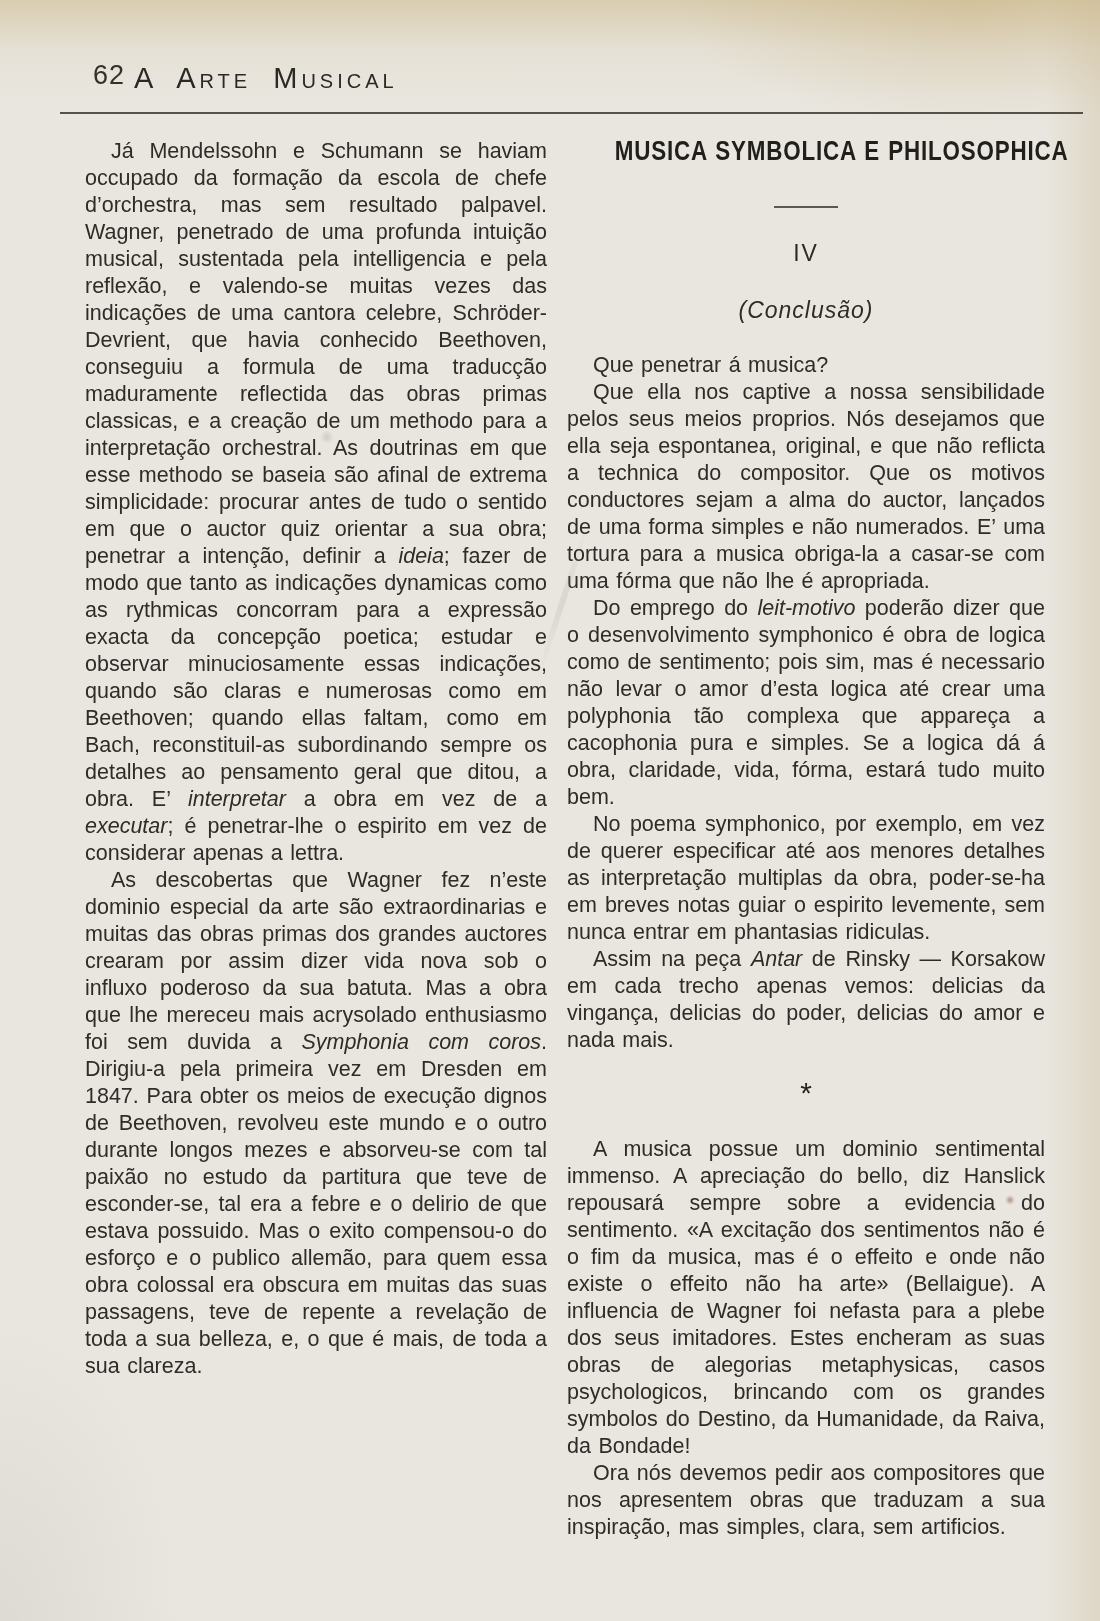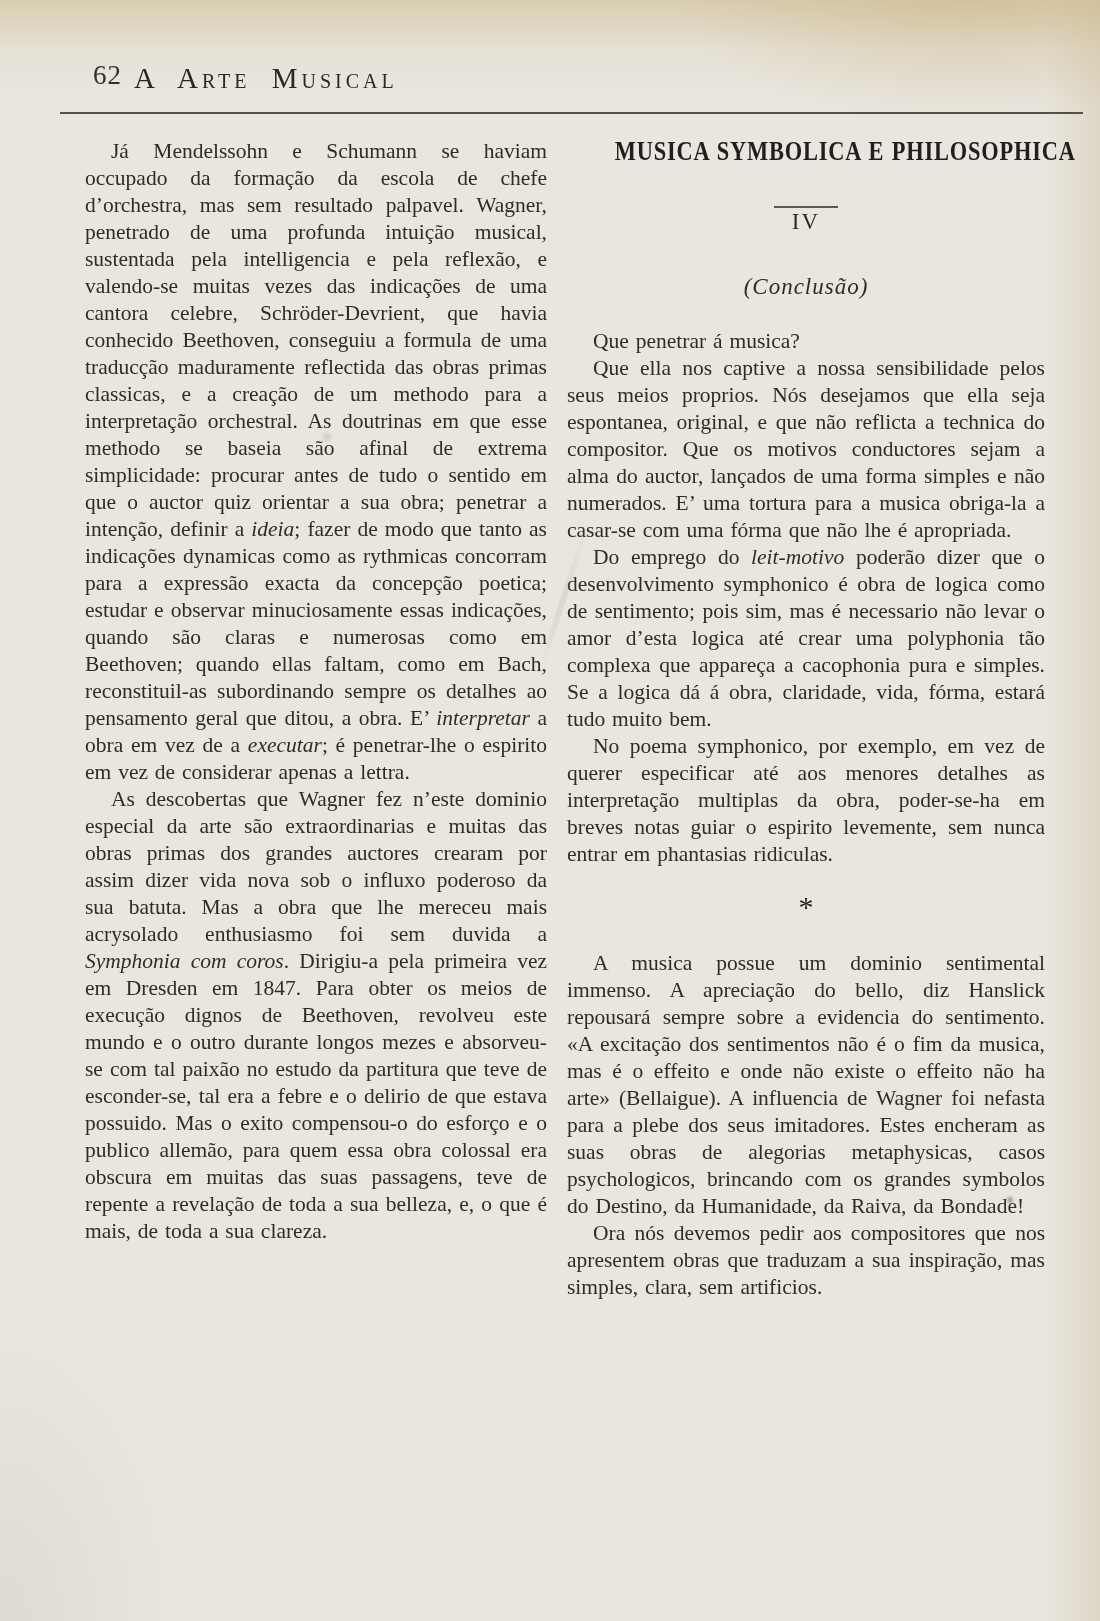--- a/index.html
+++ b/index.html
@@ -3,21 +3,21 @@
 <meta charset="utf-8">
 <style>
   html,body { margin:0; padding:0; background:#b0aca2; }
   .page {
     position: relative;
     width: 1100px;
     height: 1621px;
     margin: 0 auto;
     overflow: hidden;
     color: #2e2c28;
-    font-family: Liberation Serif, serif;
+    font-family: Liberation Sans, sans-serif;
     background:
       radial-gradient(ellipse 420px 180px at 88% 0%, rgba(199,174,120,0.38), rgba(199,174,120,0) 70%),
       linear-gradient(180deg, rgba(204,184,138,0.55) 0%, rgba(204,184,138,0.12) 3%, rgba(204,184,138,0) 6%),
       linear-gradient(270deg, rgba(190,170,125,0.25) 0%, rgba(190,170,125,0) 5%),
       radial-gradient(ellipse 300px 500px at 0% 100%, rgba(120,118,110,0.10), rgba(120,118,110,0) 60%),
       #e9e6df;
   }
   .page-number {
     position: absolute; left: 93px; top: 60px;
     font-size: 27px; letter-spacing: 1px; color: #33312c;
@@ -58,25 +58,25 @@
     transform-origin: 50% 50%;
     white-space: nowrap;
     text-indent: 0;
   }
   .title-rule {
     width: 64px; margin: 40px auto 0;
     border-top: 2px solid rgba(55,52,45,0.8);
   }
   .section-number {
     text-align: center; font-size: 23px; letter-spacing: 2px;
-    text-indent: 0; color: #2b2a26;
+    margin-top: 32px; text-indent: 0; color: #2b2a26;
   }
   .subtitle {
     text-align: center; font-style: italic; font-size: 23px;
-    margin-top: 38px; text-indent: 0; letter-spacing: 1px;
+    margin-top: 30px; text-indent: 0; letter-spacing: 1px;
   }
   .body-start { margin-top: 28px; }
   .star-divider {
     text-align: center; font-size: 30px; line-height: 26px;
     margin: 26px 0 30px; text-indent: 0; color: #26251f;
     letter-spacing: 0;
   }
   
   .blemish { position: absolute; border-radius: 50%; pointer-events: none; }
   .b1 { left: 320px; top: 430px; width: 14px; height: 14px; background: radial-gradient(circle, rgba(130,125,115,0.25), rgba(130,125,115,0) 70%); }
@@ -100,20 +100,21 @@
   <section class="column col-right">
     <h1 class="article-title">MUSICA SYMBOLICA E PHILOSOPHICA</h1>
     <div class="title-rule"></div>
     <div class="section-number">IV</div>
     <div class="subtitle">(Conclusão)</div>
     <div class="body-start">
         <p><span>Que penetrar á musica?</span></p>
         <p><span>Que ella nos captive a nossa sensibilidade pelos seus meios proprios. Nós desejamos que ella seja espontanea, original, e que não reflicta a technica do compositor. Que os motivos conductores sejam a alma do auctor, lançados de uma forma simples e não numerados. E’ uma tortura para a musica obriga-la a casar-se com uma fórma que não lhe é apropriada.</span></p>
         <p><span>Do emprego do </span><i>leit-motivo</i><span> poderão dizer que o desenvolvimento symphonico é obra de logica como de sentimento; pois sim, mas é necessario não levar o amor d’esta logica até crear uma polyphonia tão complexa que appareça a cacophonia pura e simples. Se a logica dá á obra, claridade, vida, fórma, estará tudo muito bem.</span></p>
         <p><span>No poema symphonico, por exemplo, em vez de querer especificar até aos menores detalhes as interpretação multiplas da obra, poder-se-ha em breves notas guiar o espirito levemente, sem nunca entrar em phantasias ridiculas.</span></p>
+        <p><span>Assim na peça </span><i>Antar</i><span> de Rinsky — Korsakow em cada trecho apenas vemos: delicias da vingança, delicias do poder, delicias do amor e nada mais.</span></p>
       </div>
     <div class="star-divider">*</div>
     <div>
         <p><span>A musica possue um dominio sentimental immenso. A apreciação do bello, diz Hanslick repousará sempre sobre a evidencia do sentimento. «A excitação dos sentimentos não é o fim da musica, mas é o effeito e onde não existe o effeito não ha arte» (Bellaigue). A influencia de Wagner foi nefasta para a plebe dos seus imitadores. Estes encheram as suas obras de alegorias metaphysicas, casos psychologicos, brincando com os grandes symbolos do Destino, da Humanidade, da Raiva, da Bondade!</span></p>
         <p><span>Ora nós devemos pedir aos compositores que nos apresentem obras que traduzam a sua inspiração, mas simples, clara, sem artificios.</span></p>
       </div>
   </section>
 
   <div class="blemish b1"></div>
   <div class="blemish b2"></div>

